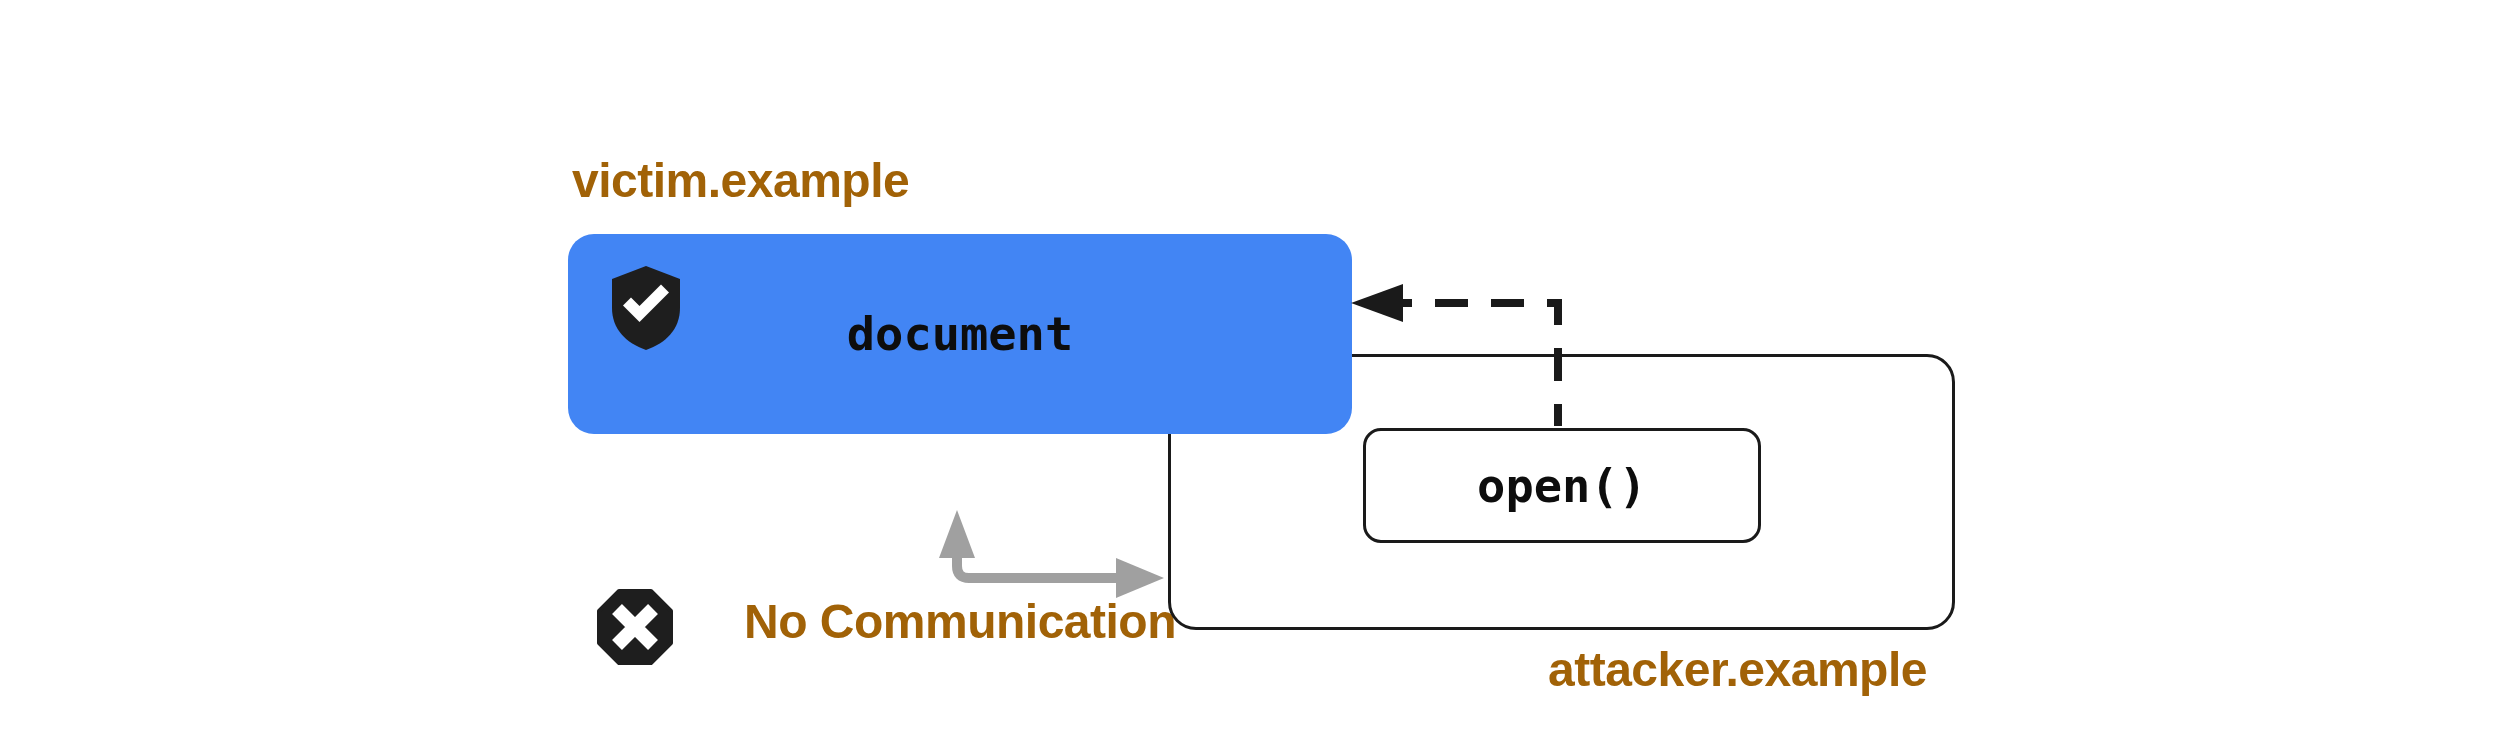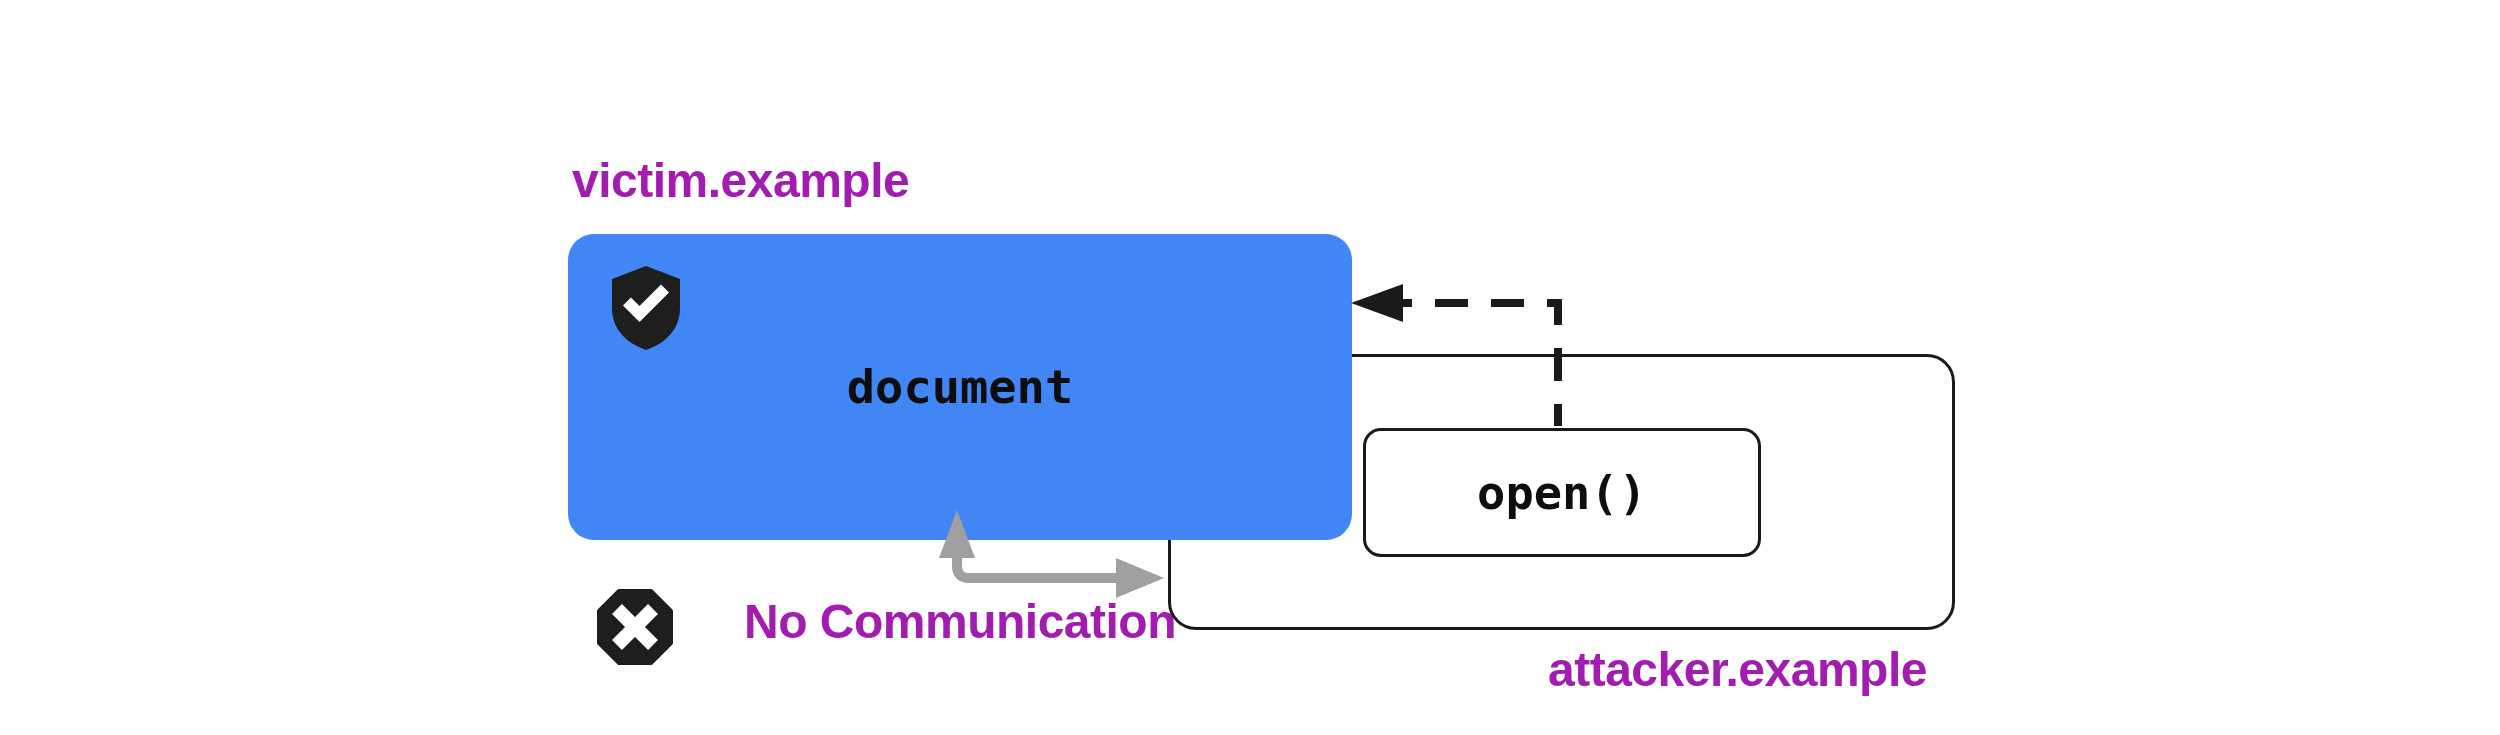--- a/index.html
+++ b/index.html
@@ -9,31 +9,31 @@
     background:#ffffff;
     overflow:hidden;
     font-family:"Liberation Sans", sans-serif;
   }
   .label{
     position:absolute;
     font-weight:700;
     font-size:48px;
     line-height:56px;
     letter-spacing:-0.5px;
-    color:#a21caf;
+    color:#a16207;
     white-space:nowrap;
   }
   .victim-label{left:572px;top:153px;}
   .attacker-label{left:1548px;top:642px;}
   .nocomm-label{left:704px;top:594px;margin-left:40px;}
 
   .victim-box{
     position:absolute;
     left:568px;top:234px;
-    width:784px;height:306px;
+    width:784px;height:200px;
     background:#4285f4;
     border-radius:26px;
     z-index:3;
   }
   .victim-text{
     position:absolute;
     inset:0;
     display:flex;
     flex-direction:column;
     align-items:center;
@@ -58,21 +58,21 @@
     width:787px;height:276px;
     background:#ffffff;
     border:3px solid #1a1a1a;
     border-radius:28px;
     box-sizing:border-box;
     z-index:1;
   }
   .open-box{
     position:absolute;
     left:1363px;top:428px;
-    width:398px;height:129px;
+    width:398px;height:115px;
     background:#ffffff;
     border:3px solid #1a1a1a;
     border-radius:18px;
     box-sizing:border-box;
     display:flex;
     align-items:center;
     justify-content:center;
     z-index:2;
   }
   .overlay{

